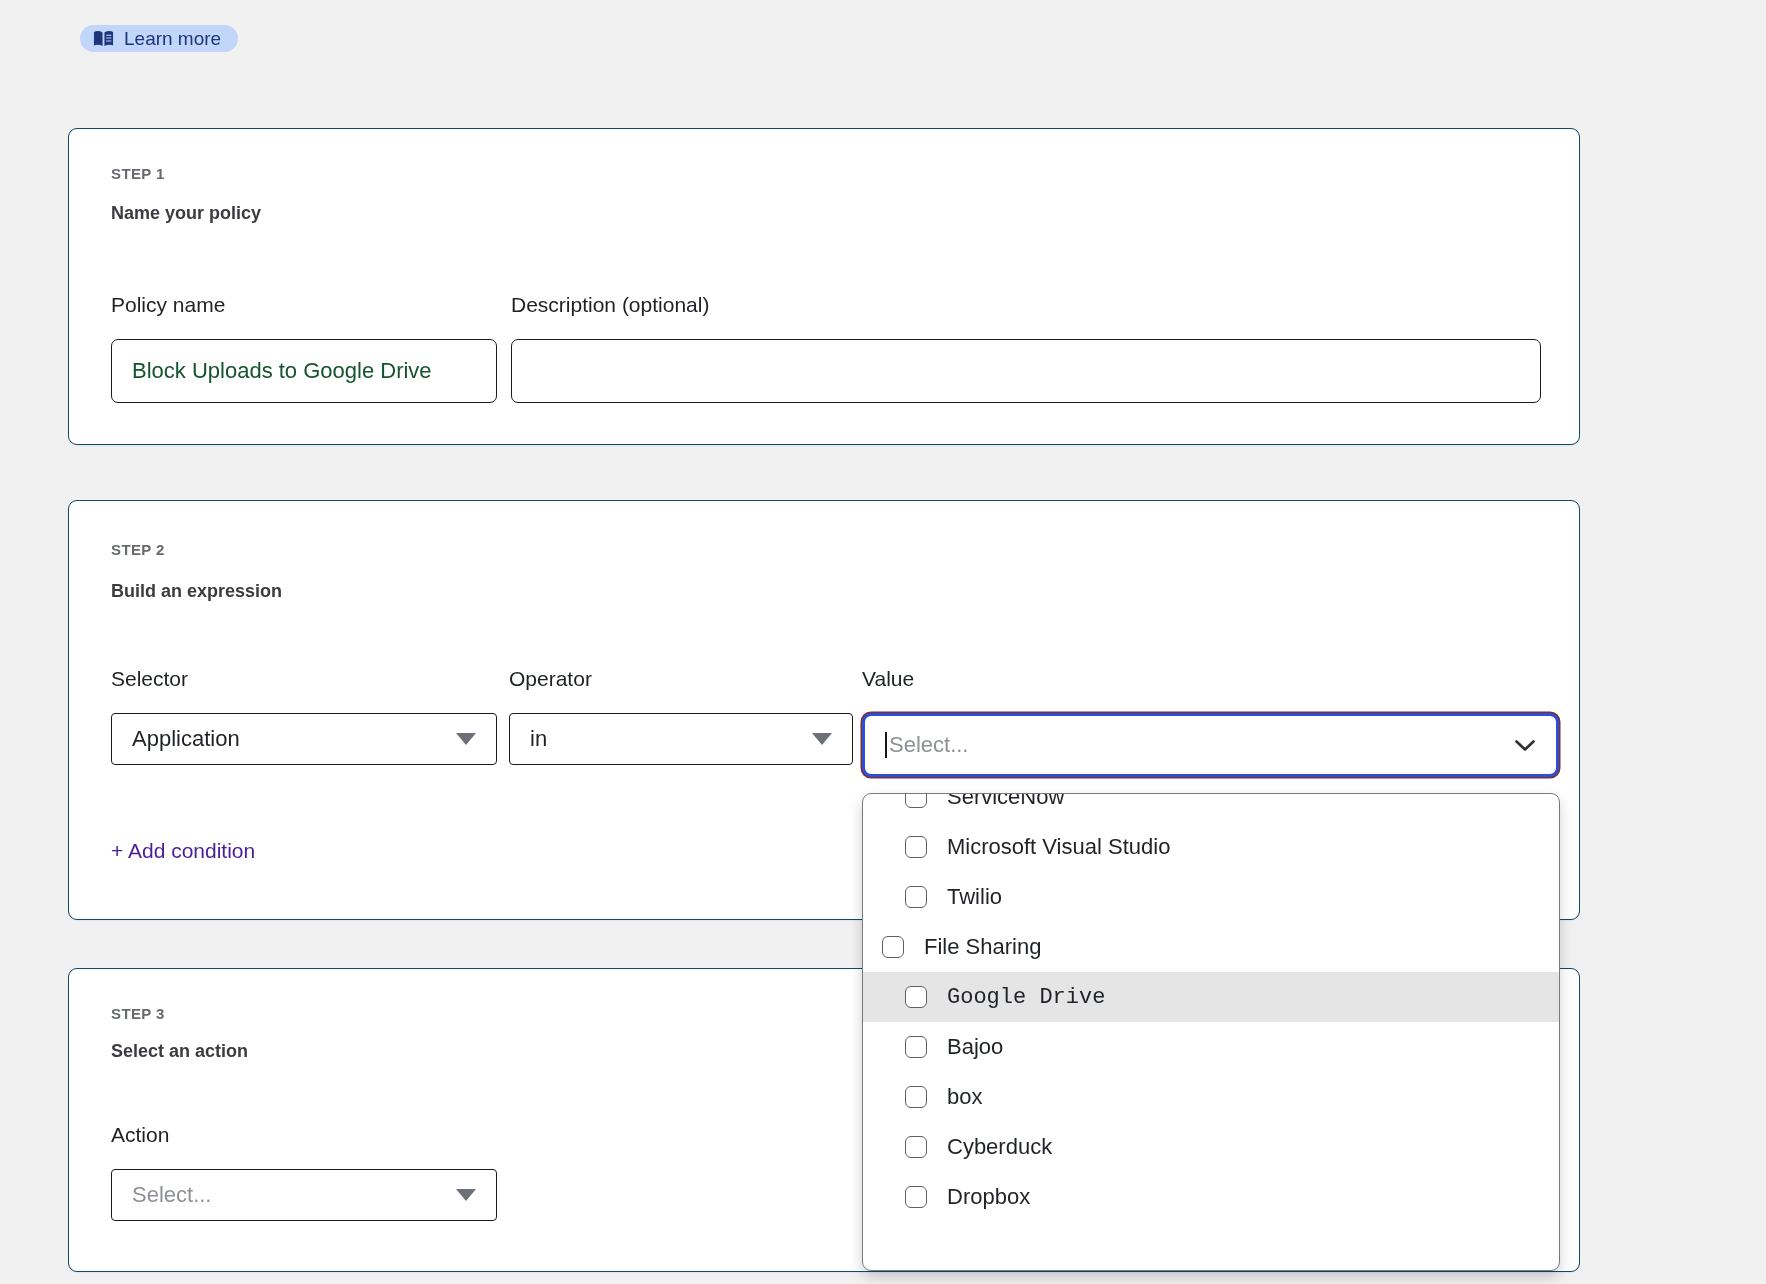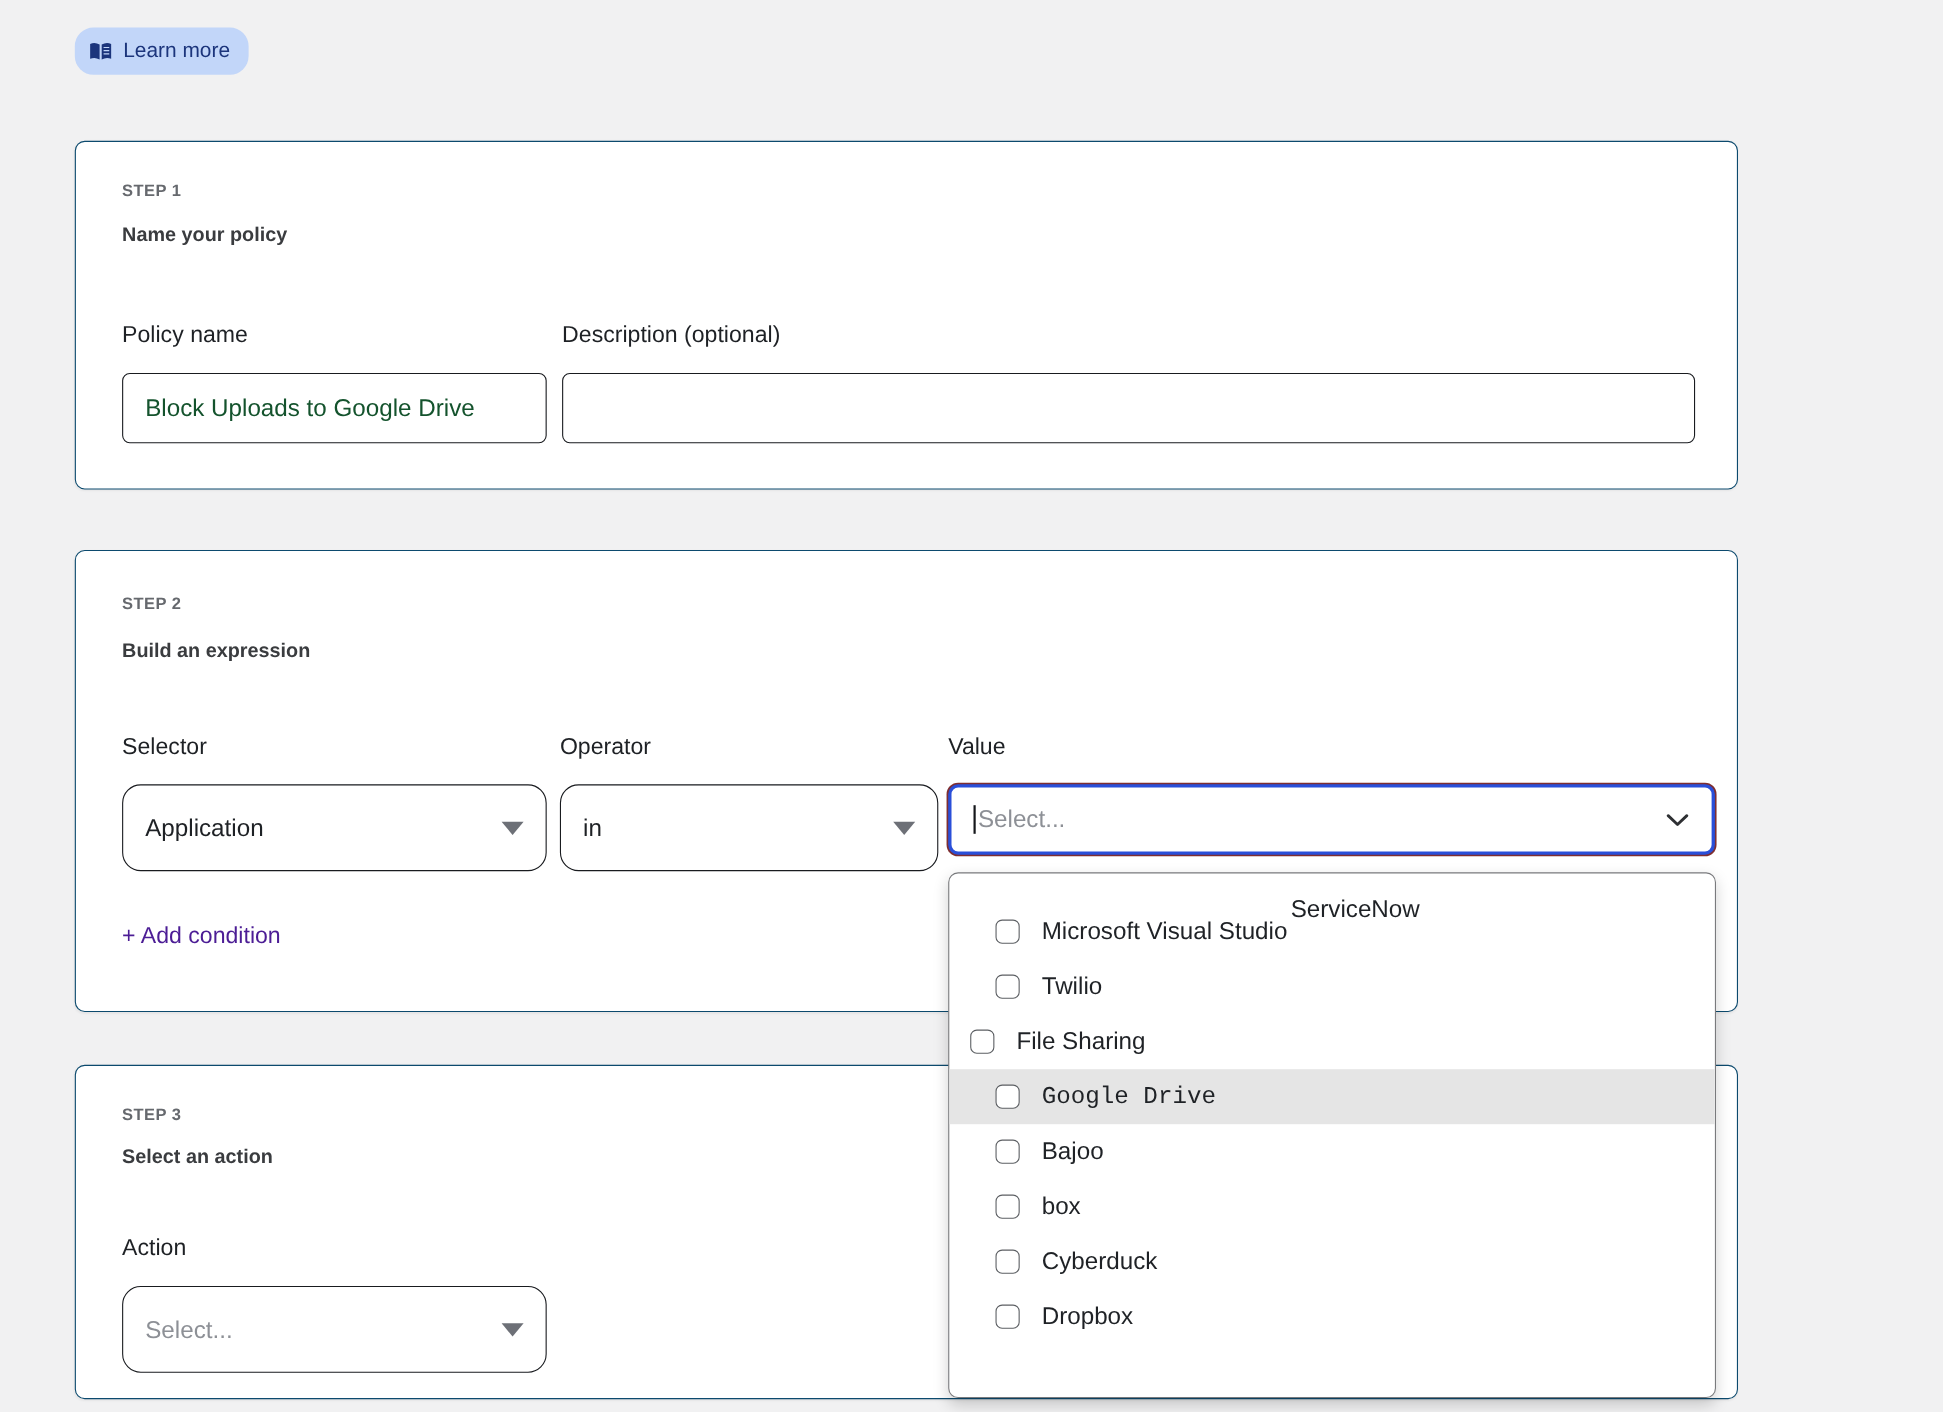--- a/index.html
+++ b/index.html
@@ -6,21 +6,21 @@
   body{
     width:1766px;height:1284px;overflow:hidden;
     background:#f1f1f2;
     font-family:"Liberation Sans","DejaVu Sans",sans-serif;
     position:relative;
   }
   .canvas{position:absolute;inset:0;}
 
   
   .learn-more{
-    position:absolute;left:68px;top:25px;height:43px;
+    position:absolute;left:80px;top:25px;height:27px;
     display:flex;align-items:center;gap:10px;
     padding:0 17px 0 13px;border:none;border-radius:17px;
     background:#c2d6f9;color:#1c357c;
     font-family:inherit;font-size:19px;font-weight:500;cursor:pointer;
   }
   .learn-more svg{display:block;}
 
   
   .card{
     position:absolute;left:68px;width:1512px;
@@ -65,21 +65,21 @@
 
   .text-input{
     height:64px;border:1px solid #191b1f;border-radius:7px;background:#fff;
     box-sizing:border-box;padding:0 20px;
     font-family:inherit;font-size:22px;color:#14532d;display:block;
   }
   .w-policy{width:386px;}
   .w-desc{width:1030px;}
 
   .select-box{
-    height:79px;border:1px solid #191b1f;border-radius:17px;background:#fff;
+    height:52px;border:1px solid #191b1f;border-radius:4px;background:#fff;
     box-sizing:border-box;padding:0 20px;
     display:flex;align-items:center;justify-content:space-between;
     font-size:22px;color:#1e2125;cursor:pointer;
   }
   .w-selector{width:386px;}
   .w-operator{width:344px;}
   .w-action{width:386px;}
   .select-box .ph{color:#8d9096;}
 
   .tri{
@@ -111,21 +111,21 @@
     border:1px solid #797a7d;border-radius:9px;
     box-shadow:0 6px 14px rgba(0,0,0,.18);
     overflow:hidden;z-index:20;
   }
   .menu-row{
     height:50px;display:flex;align-items:center;gap:20px;
     padding-left:42px;font-size:22px;color:#1f2226;cursor:pointer;
   }
   .menu-row.group{padding-left:19px;}
   .menu-row.highlighted{background:#e5e5e5;font-family:Liberation Mono, monospace;}
-  .menu-row.clipped{margin-top:-22px;flex-direction:column;}
+  .menu-row.clipped{margin-top:-22px;}
   .checkbox{
     width:22px;height:22px;box-sizing:border-box;flex:none;
     border:1.5px solid #5c5f63;border-radius:6px;background:#fff;
   }
 </style>
 </head>
 <body>
 
 <div class="canvas">
 

